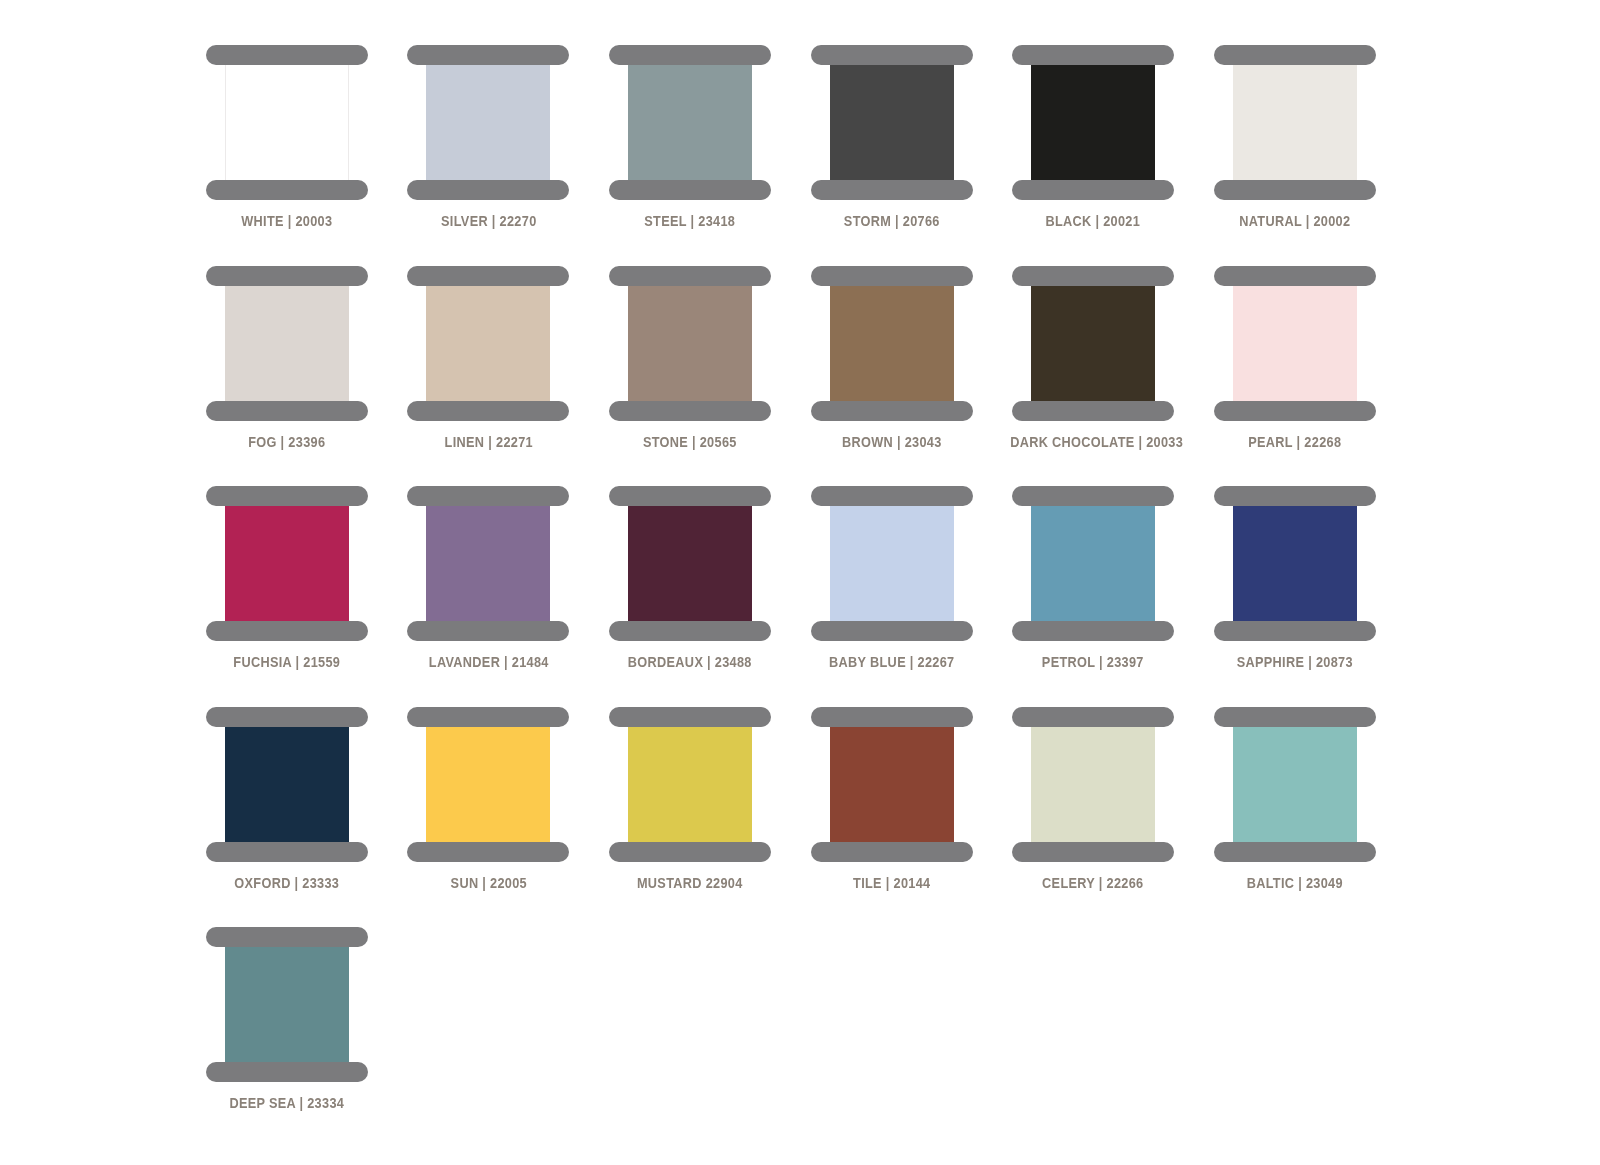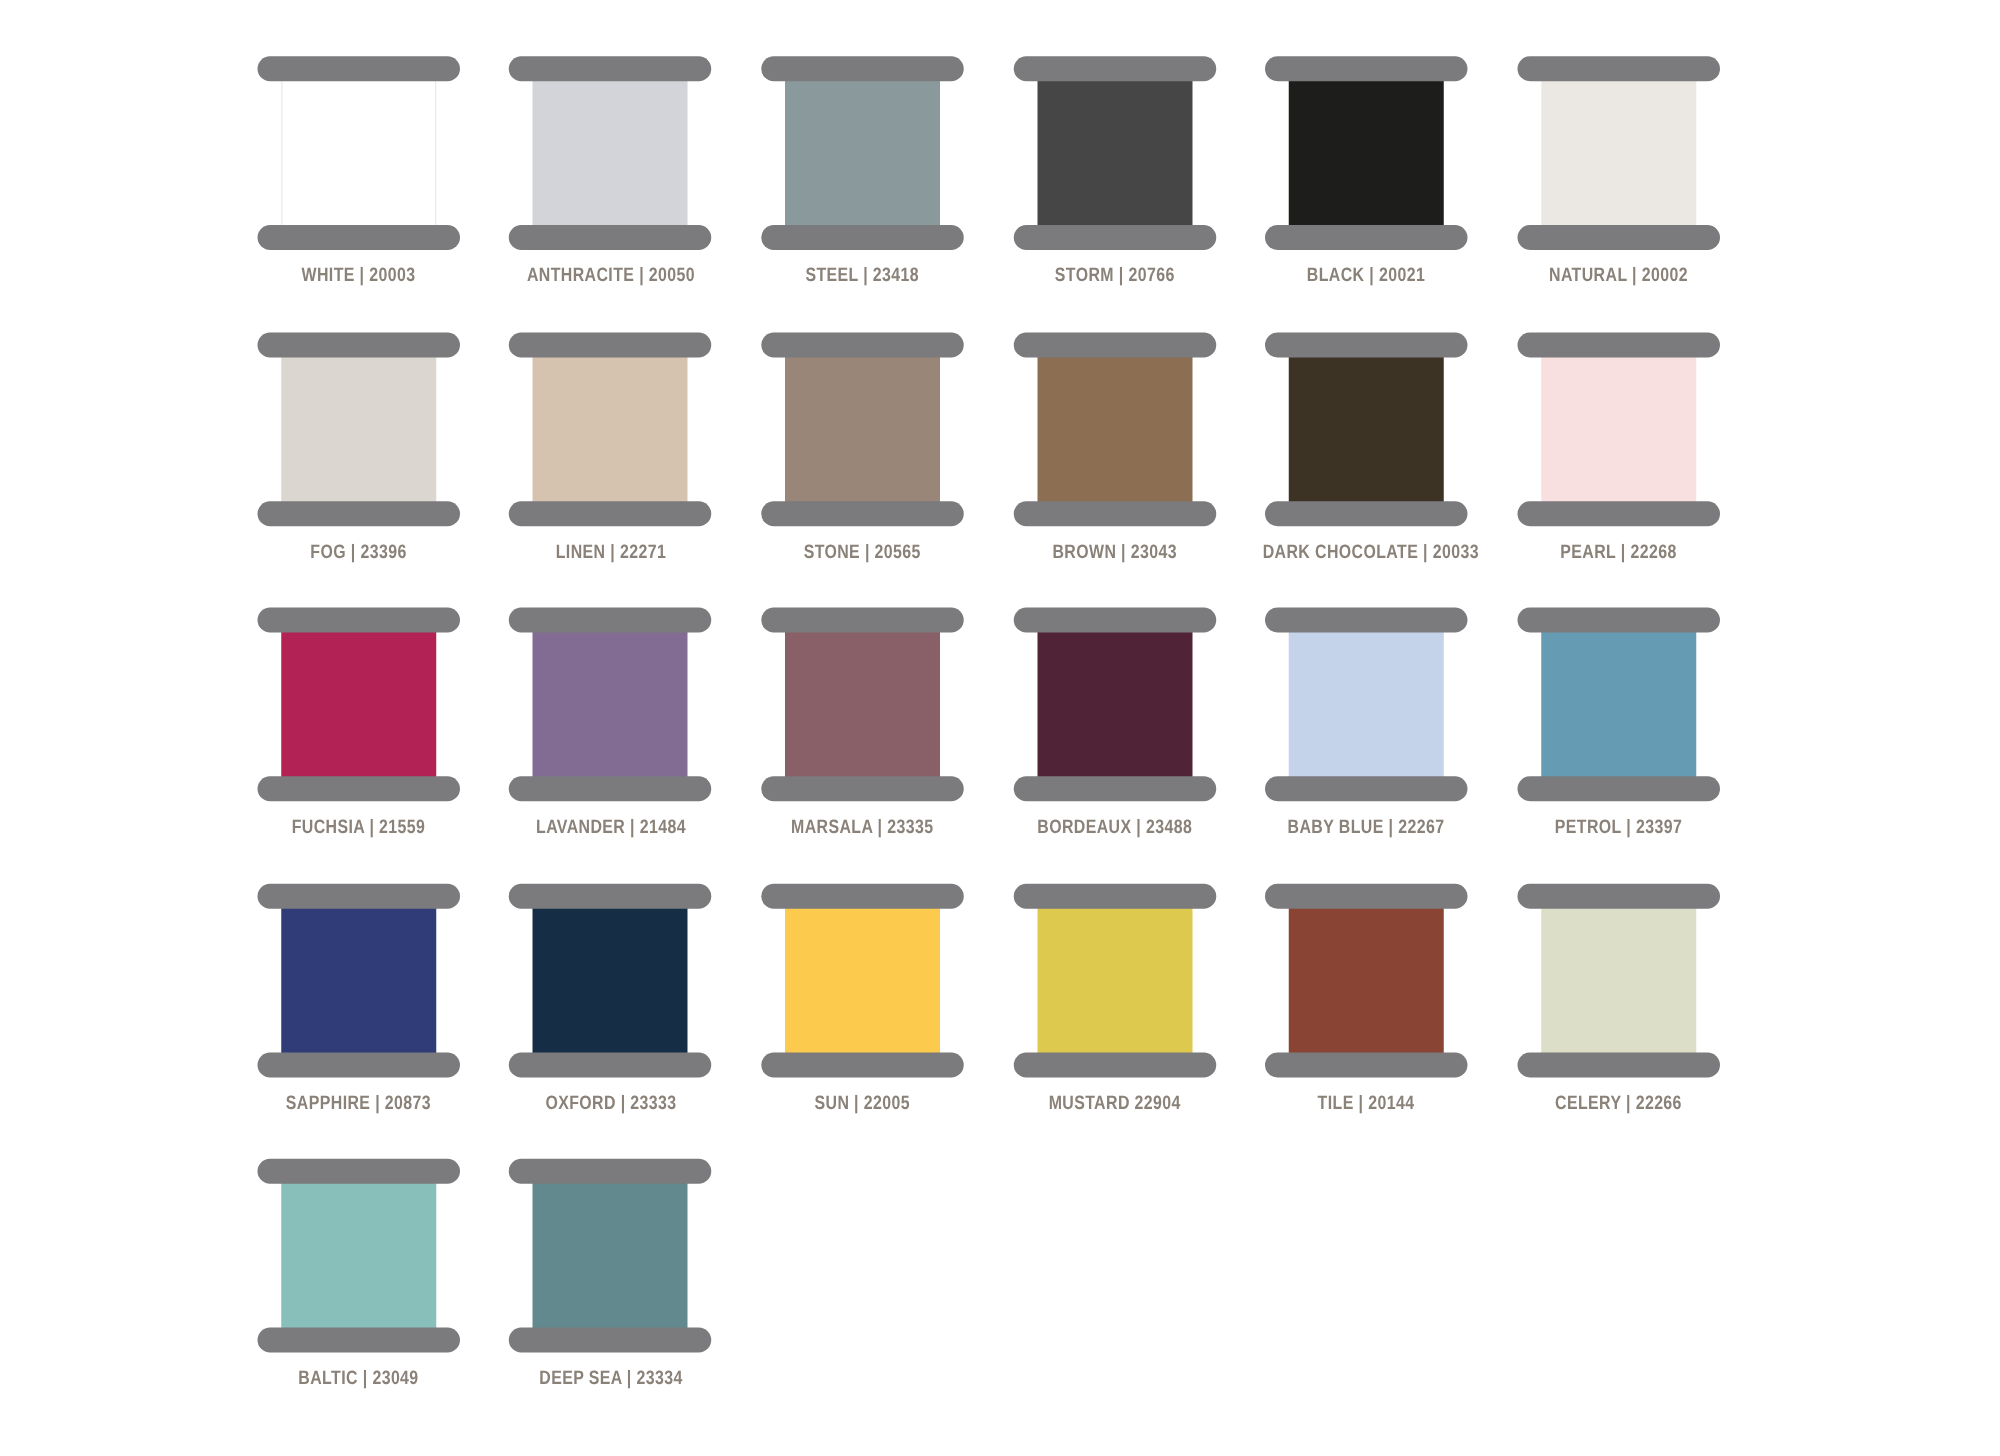--- a/index.html
+++ b/index.html
@@ -94,24 +94,24 @@
         <div class="spool">
           <div class="cap cap-top" style="background: rgb(123, 123, 125);"></div>
           <div class="thread outlined" style="background: rgb(255, 255, 255);"></div>
           <div class="cap cap-bottom" style="background: rgb(123, 123, 125);"></div>
         </div>
         <div class="label" style="color: rgb(138, 129, 120);">WHITE | 20003</div>
       </div>
       <div class="swatch">
         <div class="spool">
           <div class="cap cap-top" style="background: rgb(123, 123, 125);"></div>
-          <div class="thread" style="background: rgb(211, 211, 218);"></div>
-          <div class="cap cap-bottom" style="background: rgb(123, 123, 125);"></div>
-        </div>
-        <div class="label" style="color: rgb(138, 129, 120);">ANTHRACITE | 20050</div>
+          <div class="thread" style="background: rgb(198, 204, 216);"></div>
+          <div class="cap cap-bottom" style="background: rgb(123, 123, 125);"></div>
+        </div>
+        <div class="label" style="color: rgb(138, 129, 120);">SILVER | 22270</div>
       </div>
       <div class="swatch">
         <div class="spool">
           <div class="cap cap-top" style="background: rgb(123, 123, 125);"></div>
           <div class="thread" style="background: rgb(138, 154, 156);"></div>
           <div class="cap cap-bottom" style="background: rgb(123, 123, 125);"></div>
         </div>
         <div class="label" style="color: rgb(138, 129, 120);">STEEL | 23418</div>
       </div>
       <div class="swatch">
@@ -194,28 +194,20 @@
         </div>
         <div class="label" style="color: rgb(138, 129, 120);">FUCHSIA | 21559</div>
       </div>
       <div class="swatch">
         <div class="spool">
           <div class="cap cap-top" style="background: rgb(123, 123, 125);"></div>
           <div class="thread" style="background: rgb(130, 108, 147);"></div>
           <div class="cap cap-bottom" style="background: rgb(123, 123, 125);"></div>
         </div>
         <div class="label" style="color: rgb(138, 129, 120);">LAVANDER | 21484</div>
-      </div>
-      <div class="swatch">
-        <div class="spool">
-          <div class="cap cap-top" style="background: rgb(123, 123, 125);"></div>
-          <div class="thread" style="background: rgb(138, 96, 104);"></div>
-          <div class="cap cap-bottom" style="background: rgb(123, 123, 125);"></div>
-        </div>
-        <div class="label" style="color: rgb(138, 129, 120);">MARSALA | 23335</div>
       </div>
       <div class="swatch">
         <div class="spool">
           <div class="cap cap-top" style="background: rgb(123, 123, 125);"></div>
           <div class="thread" style="background: rgb(80, 35, 54);"></div>
           <div class="cap cap-bottom" style="background: rgb(123, 123, 125);"></div>
         </div>
         <div class="label" style="color: rgb(138, 129, 120);">BORDEAUX | 23488</div>
       </div>
       <div class="swatch">

